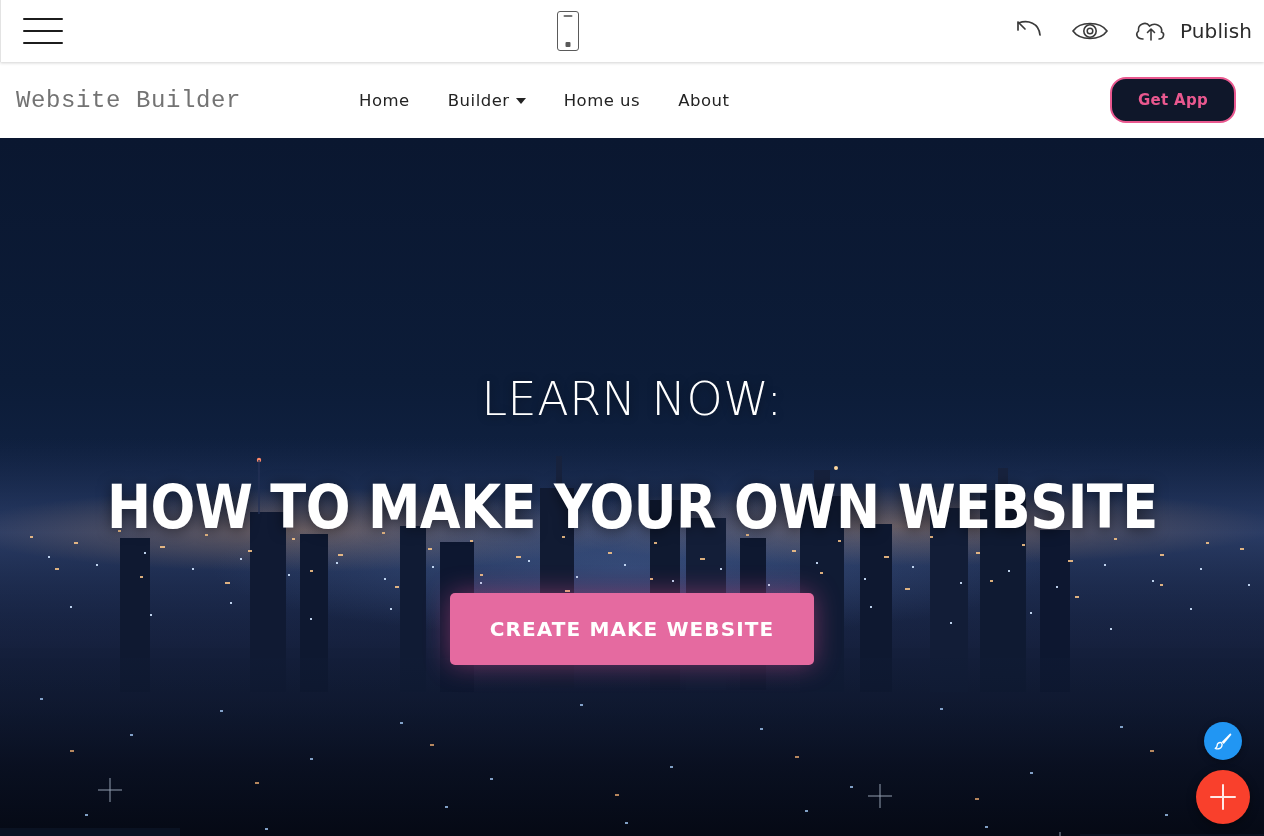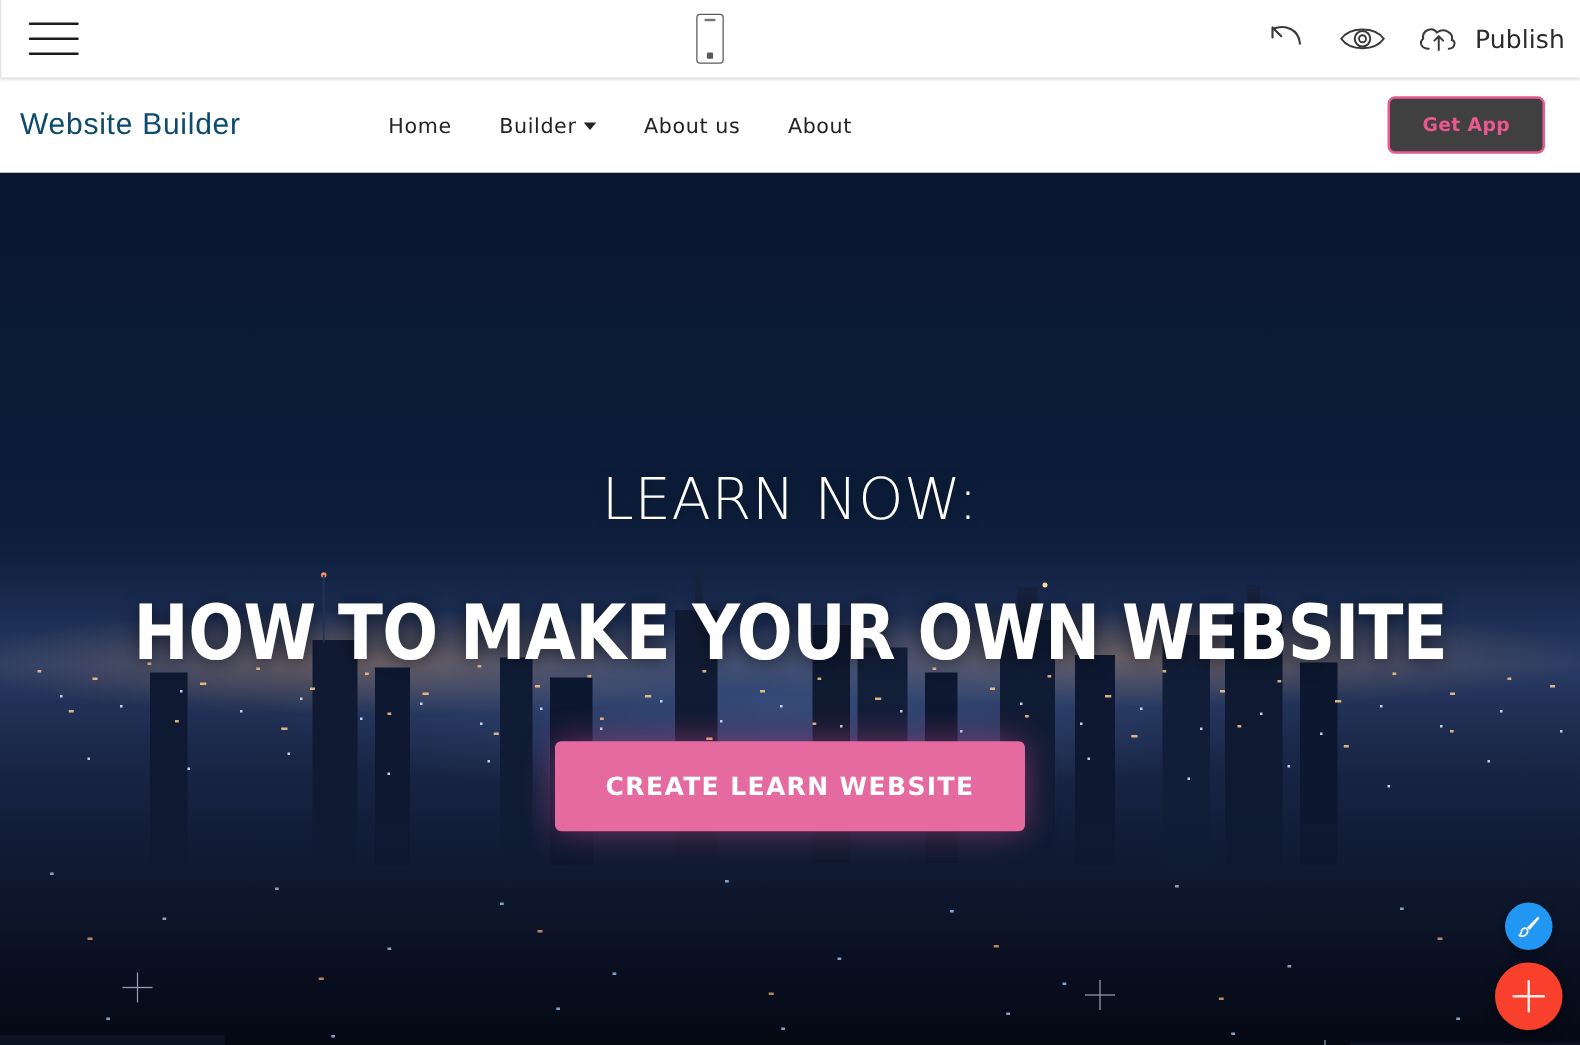--- a/index.html
+++ b/index.html
@@ -112,25 +112,25 @@
     height: 76px;
     width: 1264px;
     background: #ffffff;
     display: flex;
     align-items: center;
     padding: 0 28px 0 16px;
     z-index: 20;
   }
   .brand {
     font-size: 24px;
-    color: #0c4a6e;
+    color: #737373;
     letter-spacing: 0.6px;
     font-weight: 400;
     white-space: nowrap;
-    font-family: Liberation Sans, sans-serif;
+    font-family: Liberation Mono, monospace;
   }
   .nav-menu {
     display: flex;
     align-items: center;
     gap: 38px;
     margin-left: 118px;
   }
   .nav-link {
     font-size: 16.5px;
     color: #232323;
@@ -146,25 +146,25 @@
     width: 0; height: 0;
     border-left: 5px solid transparent;
     border-right: 5px solid transparent;
     border-top: 6px solid #232323;
     margin-top: 2px;
   }
   .get-app-btn {
     margin-left: auto;
     border: 2px solid #e9588f;
     color: #e9588f;
-    background: #404040;
+    background: #0f172a;
     font-size: 15px;
     font-weight: bold;
     padding: 12px 26px;
-    border-radius: 6px;
+    border-radius: 16px;
     letter-spacing: 0.3px;
     cursor: pointer;
     font-family: "DejaVu Sans", "Liberation Sans", sans-serif;
   }
 
   
   .hero {
     position: relative;
     width: 1264px;
     height: 698px;
@@ -307,21 +307,21 @@
 
   <div class="nav-menu">
     <a class="nav-link" href="#">
       <span>Home</span>
     </a>
     <a class="nav-link" href="#">
       <span>Builder</span>
       <span class="caret"></span>
     </a>
     <a class="nav-link" href="#">
-      <span>About us</span>
+      <span>Home us</span>
     </a>
     <a class="nav-link" href="#">
       <span>About</span>
     </a>
   </div>
 
   <button class="get-app-btn">Get App</button>
 </div>
 
 <div class="hero">
@@ -525,21 +525,21 @@
 
       <rect x="0" y="690" width="180" height="70" fill="#0c1424" opacity="0.85"></rect>
       <rect x="340" y="700" width="220" height="60" fill="#0a1120" opacity="0.8"></rect>
       <rect x="1080" y="696" width="184" height="64" fill="#0b1322" opacity="0.8"></rect>
     </g>
   </svg>
 
   <div class="hero-content">
     <div class="hero-kicker">LEARN NOW:</div>
     <div class="hero-title">HOW TO MAKE YOUR OWN WEBSITE</div>
-    <button class="hero-cta">CREATE LEARN WEBSITE</button>
+    <button class="hero-cta">CREATE MAKE WEBSITE</button>
   </div>
 
   <div class="fab-stack">
     <button class="fab fab-style">
       <svg width="22" height="22" viewBox="0 0 24 24">
         <path d="M20 3.5 L10.5 13 L12.8 15.3 L21.2 5.2 Z" fill="#ffffff"></path>
         <path d="M9.8 13.8 C7.6 13.2, 5.6 14.8, 5.6 17 C5.6 18.4, 4.8 19.4, 3.6 20 C5.8 21.2, 9.4 20.6, 10.6 18 C11.3 16.5, 11.1 15, 10.3 14.2 Z" fill="none" stroke="#ffffff" stroke-width="1.5" stroke-linejoin="round"></path>
       </svg>
     </button>
     <button class="fab fab-add">

